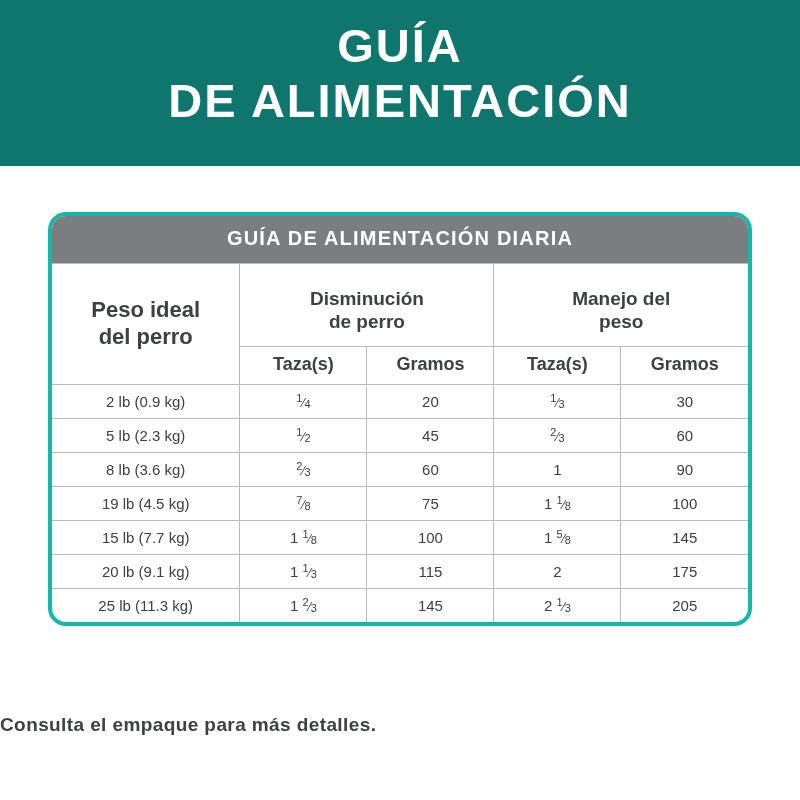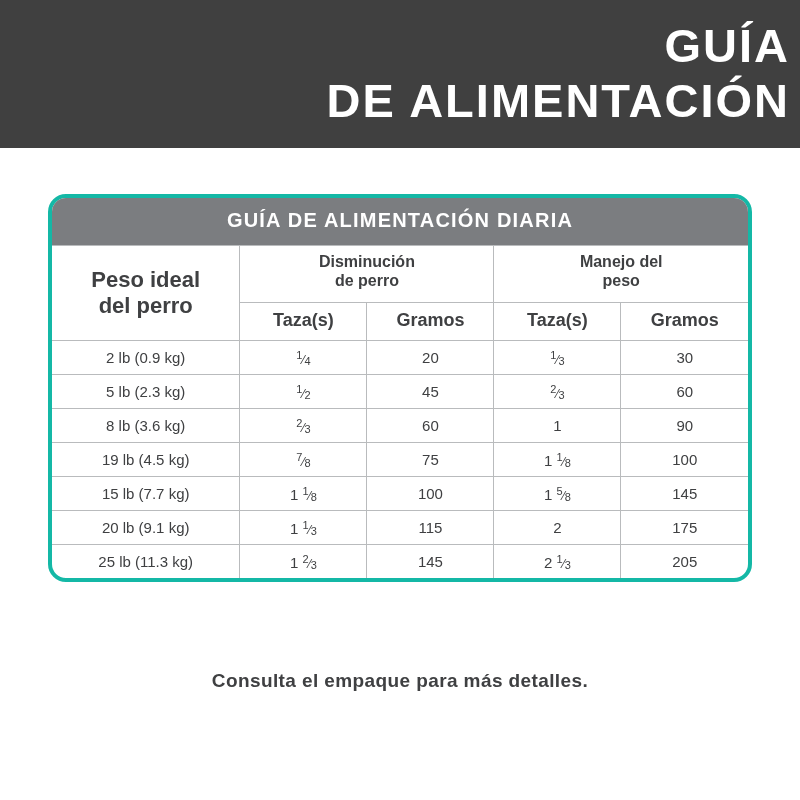--- a/index.html
+++ b/index.html
@@ -17,24 +17,24 @@
 
   .page {
     position: relative;
     width: 800px;
     height: 800px;
     box-sizing: border-box;
   }
 
   
   .banner {
-    background: #404040;
+    background: #0f766e;
     color: #ffffff;
-    text-align: right;
-    padding: 22px 10px 24px 10px;
+    text-align: center;
+    padding: 22px 10px 42px 10px;
   }
   .banner-line1 {
     font-size: 47px;
     font-weight: bold;
     letter-spacing: 2px;
     line-height: 1.0;
     margin-bottom: 8px;
   }
   .banner-line2 {
     font-size: 47px;
@@ -85,44 +85,44 @@
   .col-weight { width: 27%; }
   .col-cup { width: 18.25%; }
   .col-gram { width: 18.25%; }
 
   .th-ideal {
     font-size: 22px;
     line-height: 1.2;
     padding: 6px 4px;
   }
   .th-group {
-    font-size: 16px;
+    font-size: 19px;
     line-height: 1.2;
-    padding: 6px 4px 12px 4px;
+    padding: 24px 4px 12px 4px;
   }
   .th-sub {
     font-size: 18px;
     padding: 7px 4px 9px 4px;
   }
   table.feed td {
     font-size: 15px;
     padding: 4px 4px;
     height: 25px;
   }
   .frac {
     font-size: 13px;
     vertical-align: baseline;
   }
   .frac sup { font-size: 11px; vertical-align: 0.45em; }
   .frac sub { font-size: 11px; vertical-align: -0.12em; }
   .slash { font-size: 12px; }
 
   
   .footer {
-    text-align: center;
+    text-align: left;
     font-size: 19px;
     font-weight: bold;
     color: #3f4042;
     letter-spacing: 0.4px;
     margin-top: 88px;
   }
 </style>
 </head>
 <body>
 

